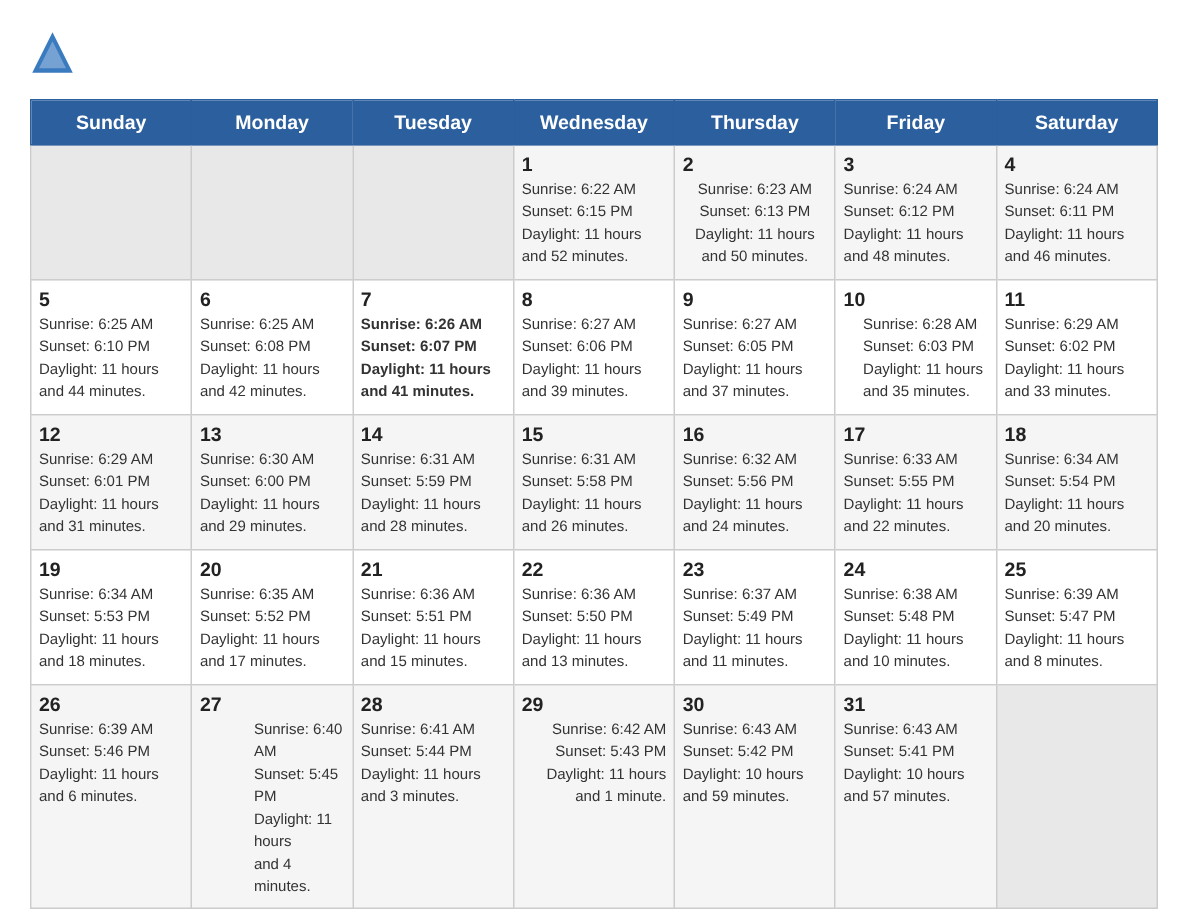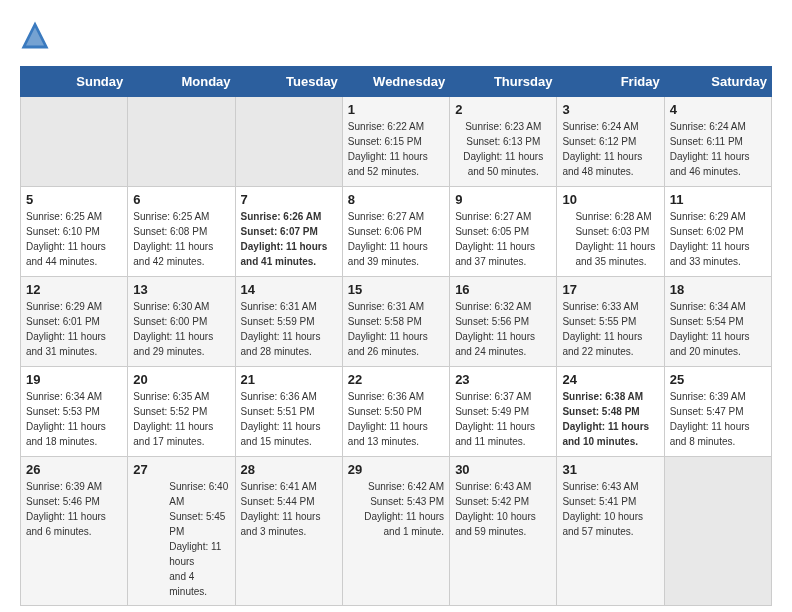--- a/index.html
+++ b/index.html
@@ -59,21 +59,21 @@
       table-layout: fixed;
     }
     thead tr {
       background-color: #2c5f9e;
     }
     thead th {
       color: #fff;
       font-size: 13px;
       font-weight: bold;
       padding: 7px 4px;
-      text-align: right;
+      text-align: center;
       border: 1px solid #2c5f9e;
       margin-left: 28px;
     }
     tbody tr {
       vertical-align: top;
     }
     tbody td {
       border: 1px solid #ccc;
       padding: 5px 5px 6px 5px;
       font-size: 10.5px;
@@ -299,21 +299,21 @@
         </td>
         <td>
           <span class="day-num">23</span>
           <div class="day-info" style="white-space: pre-line;">Sunrise: 6:37 AM
 Sunset: 5:49 PM
 Daylight: 11 hours
 and 11 minutes.</div>
         </td>
         <td>
           <span class="day-num">24</span>
-          <div class="day-info" style="white-space: pre-line; font-weight: bold;">Sunrise: 6:38 AM
+          <div class="day-info" style="white-space: pre-line;">Sunrise: 6:38 AM
 Sunset: 5:48 PM
 Daylight: 11 hours
 and 10 minutes.</div>
         </td>
         <td>
           <span class="day-num">25</span>
           <div class="day-info" style="white-space: pre-line;">Sunrise: 6:39 AM
 Sunset: 5:47 PM
 Daylight: 11 hours
 and 8 minutes.</div>

